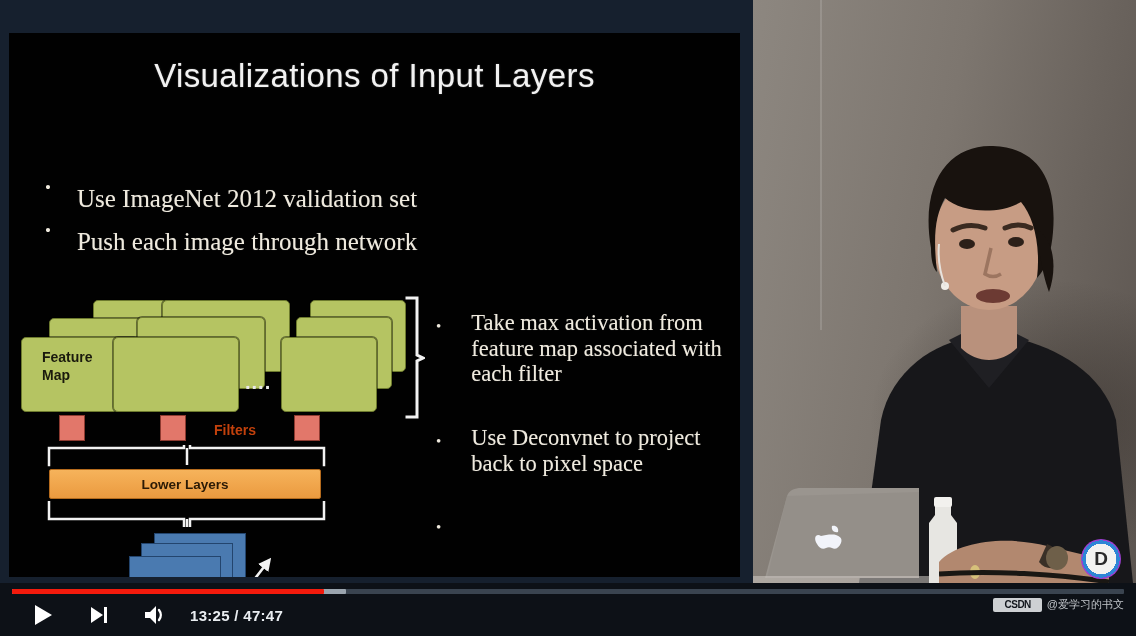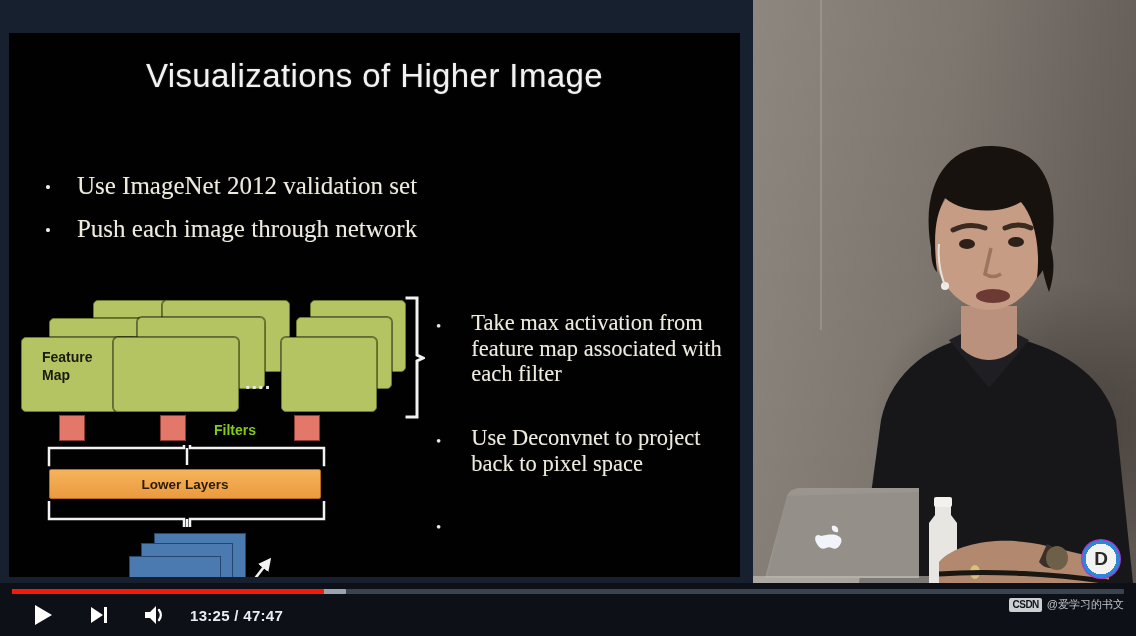--- a/index.html
+++ b/index.html
@@ -62,21 +62,21 @@
   }
   .bullet-text {
     font-family: "Liberation Serif", serif;
     text-shadow: 0 0 1px rgba(255,255,255,0.3);
   }
 
   
   #b-top1 { left: 36px; top: 138px; }
   #b-top2 { left: 36px; top: 181px; }
   #b-top1 .bullet-text, #b-top2 .bullet-text {
-    font-size: 25px; line-height: 30px; margin-left: 26px;
+    font-size: 25px; line-height: 30px; margin-left: 26px; margin-top: 13px;
   }
   #b-top1 .bullet-dot, #b-top2 .bullet-dot { margin-top: 8px; font-size: 17px; }
 
   
   .rb { left: 427px; }
   .rb .bullet-dot { margin-top: 9px; font-size: 15px; }
   .rb .bullet-text { font-size: 22.5px; line-height: 25.5px; margin-left: 30px; }
   #b-r1 { top: 277px; }
   #b-r2 { top: 392px; }
   #b-r3 { top: 478px; }
@@ -109,21 +109,21 @@
   }
 
   .filter-sq {
     position: absolute;
     width: 26px; height: 26px;
     background: #e2776a;
     border: 1px solid #8d3a30;
   }
   #filters-label {
     position: absolute;
-    color: #84cc16;
+    color: #c2410c;
     font-family: "Liberation Sans", sans-serif;
     font-size: 14px;
     font-weight: 700;
   }
 
   #lower-layers {
     position: absolute;
     left: 40px; top: 420px;
     width: 272px; height: 30px;
     background: linear-gradient(180deg,#f6b35b 0%, #eb9a3f 100%);
@@ -222,36 +222,36 @@
     display: flex; align-items: center; gap: 5px;
     color: #d9dde1; opacity: 0.88;
     font-family: "Liberation Sans", sans-serif;
     font-size: 15px; font-weight: 700;
     white-space: nowrap;
   }
   #wm-logo {
     display: inline-flex; align-items: center; justify-content: center;
     background: #e8ebee; color: #12161c;
     font-size: 10px; font-weight: 700;
-    padding: 0 3px; height: 14px; border-radius: 2px;
+    padding: 0 11px; height: 14px; border-radius: 2px;
     letter-spacing: -0.5px;
   }
   #wm-cn { font-weight: 400; font-size: 11px; }
 </style>
 </head>
 <body>
 
 <div id="app">
 
   <div id="stage">
 
     <div id="slide-pane">
       <div id="slide">
 
-        <div id="slide-title">Visualizations of Higher Image</div>
+        <div id="slide-title">Visualizations of Input Layers</div>
 
         <div class="bullet-row" id="b-top1">
           <span class="bullet-dot">•</span>
           <span class="bullet-text">Use ImageNet 2012 validation set</span>
         </div>
         <div class="bullet-row" id="b-top2">
           <span class="bullet-dot">•</span>
           <span class="bullet-text">Push each image through network</span>
         </div>
 

